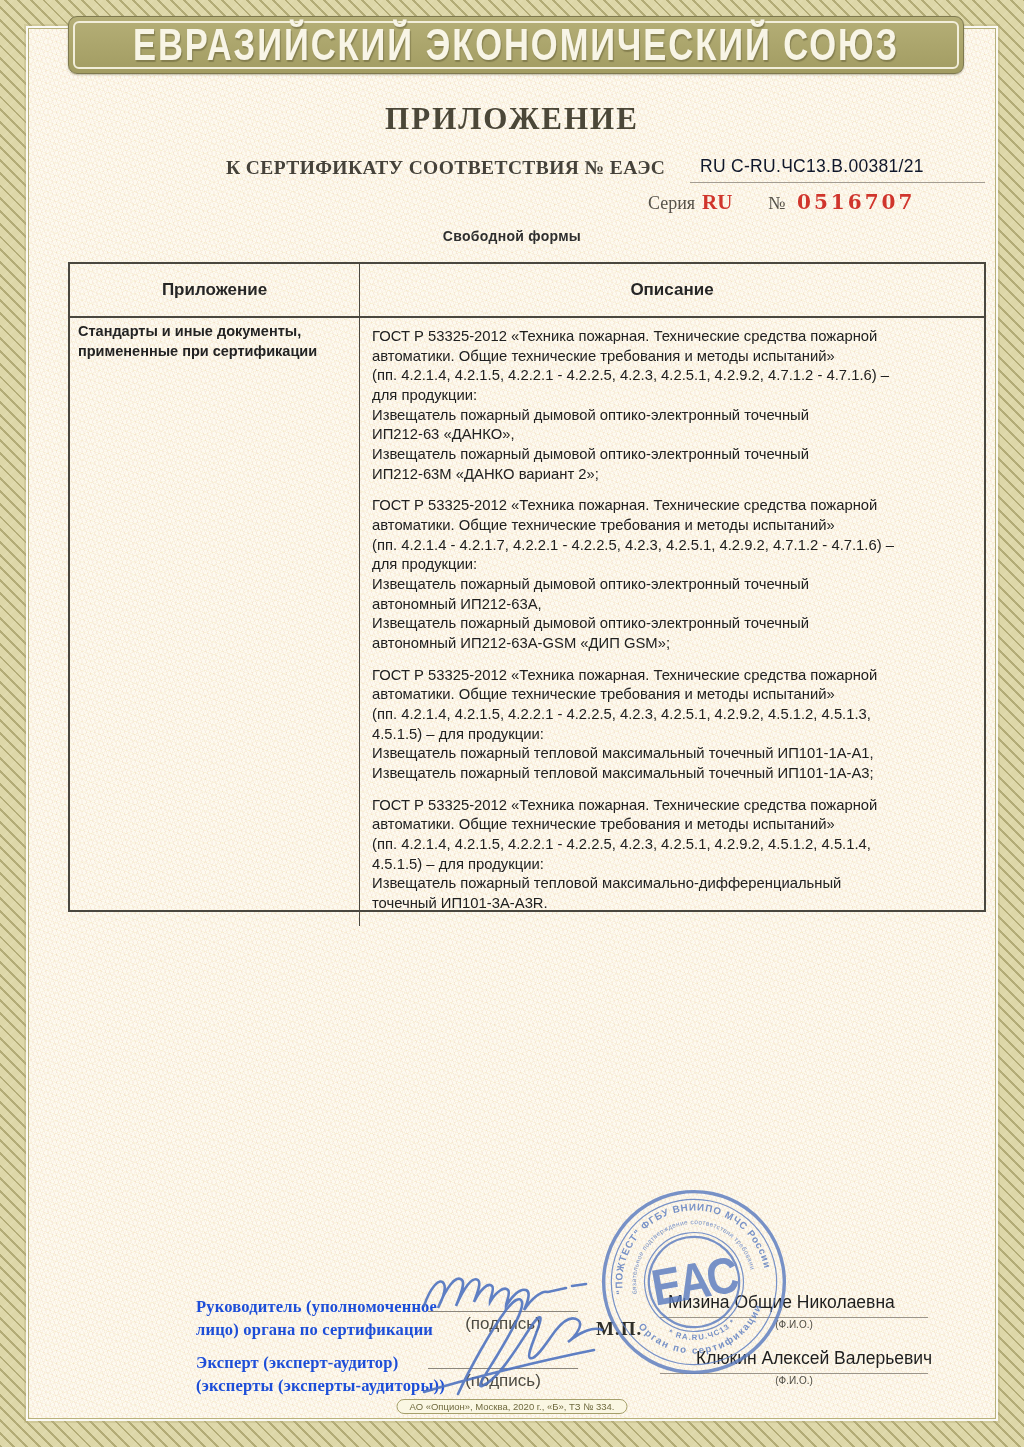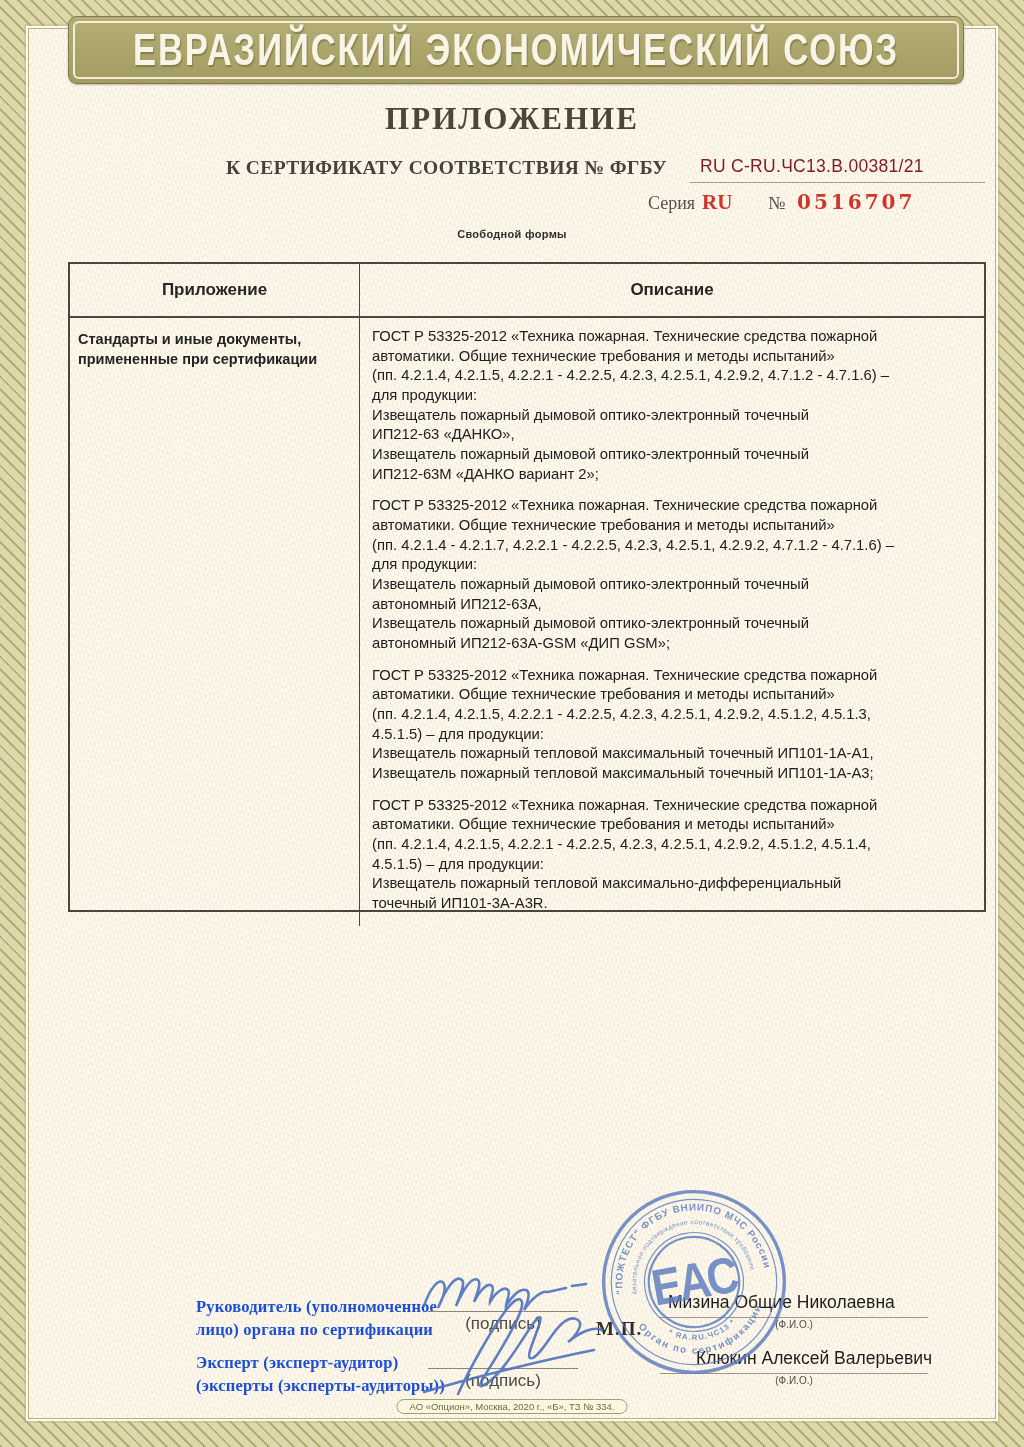--- a/index.html
+++ b/index.html
@@ -22,21 +22,21 @@
       repeating-linear-gradient(-70deg, rgba(224,150,140,.08) 0 1px, transparent 1px 4px),
       repeating-linear-gradient(20deg,  rgba(230,210,120,.13) 0 1px, transparent 1px 6px),
       repeating-linear-gradient(-20deg, rgba(230,210,120,.10) 0 1px, transparent 1px 6px);
     border:1px solid #b8b17b;
     box-shadow:0 0 0 2px rgba(255,255,255,.9), 0 0 0 4px rgba(183,176,123,.35);
   }
   .wm{ position:absolute; background:rgba(236,166,140,.13); filter:blur(2px); border-radius:4px; }
 
   
   .banner{
-    position:absolute; left:68px; right:60px; top:16px; height:68px;
+    position:absolute; left:68px; right:60px; top:16px; height:58px;
     background:linear-gradient(#b5af77,#a29c62);
     border:1px solid #7e7950; border-radius:9px;
     display:flex; align-items:center; justify-content:center;
     box-shadow:0 1px 2px rgba(90,85,50,.4);
   }
   .banner::before{
     content:""; position:absolute; inset:4px; border:2px solid #f2eeda; border-radius:6px; pointer-events:none;
   }
   .banner-title{
     font-weight:bold; font-size:36px; color:#f8f5e6; letter-spacing:2px;
@@ -50,44 +50,44 @@
     font-family:"Liberation Serif", serif; font-weight:bold; font-size:31px;
     color:#4b4738; letter-spacing:2px;
   }
   .cert-line{
     position:absolute; left:226px; top:157px;
     font-family:"Liberation Serif", serif; font-weight:bold; font-size:19.5px; color:#45423a;
     letter-spacing:.4px;
   }
   .cert-number{
     position:absolute; left:700px; top:156px;
-    font-size:17.5px; color:#7f1d1d; letter-spacing:.3px;
+    font-size:17.5px; color:#0f172a; letter-spacing:.3px;
   }
   .cert-underline{ position:absolute; left:690px; top:182px; width:295px; height:1px; background:#a39d92; }
   .series-row{ position:absolute; left:640px; top:190px; height:26px; }
   .series-label{ position:absolute; left:8px; top:3px; font-family:"Liberation Serif", serif; font-size:18px; color:#56524a; }
   .series-value{ position:absolute; left:62px; top:0; font-family:"Liberation Serif", serif; font-weight:bold; font-size:21px; color:#d0352c; }
   .number-sign{ position:absolute; left:128px; top:3px; font-family:"Liberation Serif", serif; font-size:18px; color:#56524a; }
   .serial-number{ position:absolute; left:157px; top:0; font-family:"DejaVu Serif", serif; font-weight:bold; font-size:20px; color:#d0352c; letter-spacing:3px; }
   .form-type{
     position:absolute; left:28px; right:28px; top:228px; text-align:center;
-    font-weight:bold; font-size:11px; color:#2e2e2e; letter-spacing:.3px;
+    font-weight:bold; font-size:14px; color:#2e2e2e; letter-spacing:.3px;
   }
 
   
   .cert-table{
     position:absolute; left:68px; top:262px; width:918px; height:650px;
     border:2px solid #4a473f;
     display:grid; grid-template-columns:290px 1fr; grid-template-rows:54px 1fr;
   }
   .th{ display:flex; align-items:center; justify-content:center;
        font-weight:bold; font-size:17px; color:#262626; border-bottom:2px solid #4a473f; }
   .th-left{ border-right:1.5px solid #4a473f; }
   .td-left{
-    border-right:1.5px solid #4a473f; padding:12px 10px 0 8px;
+    border-right:1.5px solid #4a473f; padding:4px 10px 0 8px;
     font-weight:bold; font-size:14.5px; color:#232323; line-height:1.35;
   }
   .td-right{ padding:9px 0 0 12px; font-size:14.8px; color:#202020; line-height:1.33; }
   .td-right p{ margin-bottom:12px; }
   .pre{ white-space:pre-line; }
 
   
   .role{ position:absolute; left:152px; font-family:"Liberation Serif", serif; font-weight:bold;
          font-size:16.5px; color:#1d4ed8; line-height:1.38; letter-spacing:.2px;margin-left:44px; }
   .role1{ top:1296px; } .role2{ top:1352px; }
@@ -119,21 +119,21 @@
 <div class="wm" style="left:112px; top:106px; width:78px; height:108px;"></div>
 <div class="wm" style="left:90px; top:196px; width:100px; height:38px;"></div>
 
 <div class="paper"></div>
 
 <div class="banner">
   <div class="banner-title">ЕВРАЗИЙСКИЙ ЭКОНОМИЧЕСКИЙ СОЮЗ</div>
 </div>
 
 <div class="doc-title">ПРИЛОЖЕНИЕ</div>
-<div class="cert-line">К СЕРТИФИКАТУ СООТВЕТСТВИЯ № ФГБУ</div>
+<div class="cert-line">К СЕРТИФИКАТУ СООТВЕТСТВИЯ № ЕАЭС</div>
 <div class="cert-number">RU C-RU.ЧС13.В.00381/21</div>
 <div class="cert-underline"></div>
 
 <div class="series-row">
   <span class="series-label">Серия</span>
   <span class="series-value">RU</span>
   <span class="number-sign">№</span>
   <span class="serial-number">0516707</span>
 </div>
 

